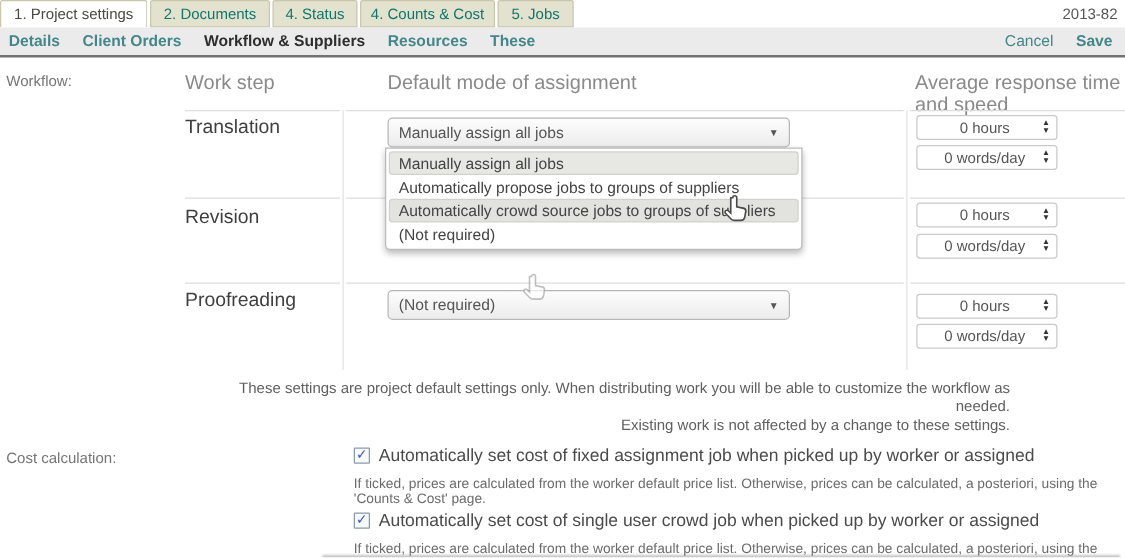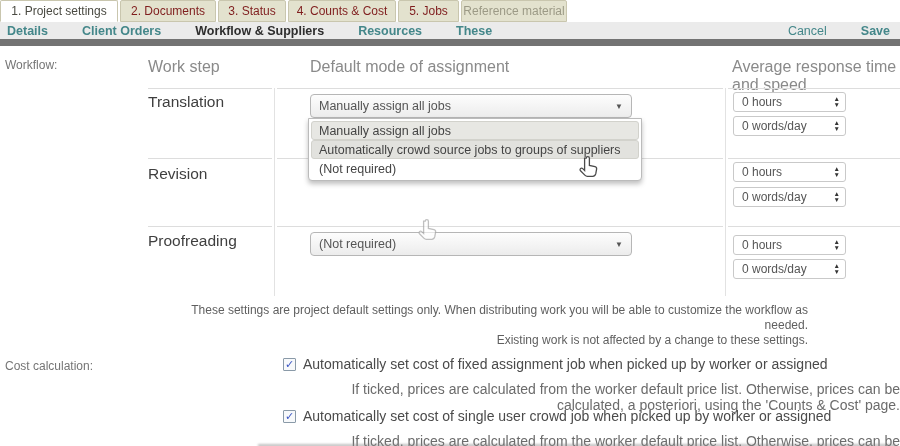--- a/index.html
+++ b/index.html
@@ -3,31 +3,31 @@
 <meta charset="utf-8">
 <style>
   * { margin:0; padding:0; box-sizing:border-box; }
   html,body { background:#fff; }
   body { font-family:"Liberation Sans","DejaVu Sans",sans-serif; color:#444; }
   .page { position:relative; width:900px; height:446px; background:#fff; overflow:hidden; }
 
   
   .tabbar { position:absolute; left:0; top:0; width:900px; height:22px; display:flex; background:#fff; }
   .tab { height:22px; display:flex; align-items:center; justify-content:center;
-         font-size:12px; color:#7f1d1d; background:#e3e2ce; border:1px solid #c9c6ae;
+         font-size:12px; color:#0f766e; background:#e3e2ce; border:1px solid #c9c6ae;
          border-radius:2px 2px 0 0; margin-right:2px; }
   .tab.active { background:#fff; color:#4a4a42; border-bottom:1px solid #fff; }
   .tab.dim { color:#9c9a86; }
   .tab-fill { flex:1; display:flex; align-items:flex-start; justify-content:flex-end; }
   .project-id { font-size:12px; color:#555; padding:4px 6px 0 0; }
 
   
   .subnav { position:absolute; left:0; top:22px; width:900px; height:24px; background:#ebebeb;
-            border-bottom:7px solid #737373; display:flex; align-items:center; font-size:12.5px; }
-  .subnav a { text-decoration:none; font-weight:bold; color:#44878a; margin-left:34px; cursor:pointer; }
+            border-bottom:2px solid #737373; display:flex; align-items:center; font-size:12.5px; }
+  .subnav a { text-decoration:none; font-weight:bold; color:#44878a; margin-left:18px; cursor:pointer; }
   .subnav a.first { margin-left:7px; }
   .subnav a.current { color:#2e2e2e; }
   .subnav .spacer { flex:1; }
   .subnav a.cancel { font-weight:normal; }
   .subnav a.save { margin-right:10px; }
 
   
   .sec-label { position:absolute; font-size:12px; color:#757575; }
   .col-head  { position:absolute; font-size:16px; color:#8a8a8a; }
 
@@ -47,27 +47,27 @@
   .droplist { position:absolute; width:334px; background:#fff; border:1px solid #bbb;
               border-radius:0 0 4px 4px; box-shadow:0 3px 5px rgba(0,0,0,.25); padding:2px; z-index:20; }
   .opt { height:19px; line-height:17px; font-size:12.5px; color:#444; padding:1px 7px;
          white-space:nowrap; overflow:hidden; cursor:pointer; border:1px solid transparent; border-radius:3px; }
   .opt.selected { background:#e7e7e3; border-color:#d2d2cc; }
   .opt.hovered  { background:#e2e2de; border-color:#d2d2cc; }
 
   
   .spin { position:absolute; width:113px; height:20px; border:1px solid #c9c9c9; border-radius:3px;
           background:#fff; font-size:12px; color:#555; display:flex; align-items:center; padding:0 5px 0 8px; }
-  .spin .sp-text { flex:1; }
+  .spin .sp-text { flex:1;text-align:center; }
   .spin .sp-arrows { display:flex; flex-direction:column; align-items:center; line-height:6px;
                      font-size:6.5px; color:#333; cursor:pointer; }
 
   
   .notes { position:absolute; font-size:12px; color:#5f5f5f; line-height:15px; }
-  .hint  { position:absolute; font-size:14px; color:#6b6b6b;text-align:right; }
+  .hint  { position:absolute; font-size:11px; color:#6b6b6b; }
 
   
   .cb-row { position:absolute; display:flex; align-items:center; }
   .checkbox { width:13px; height:13px; border:1px solid #8a9aa8; background:#f7f9fb; border-radius:1px;
               display:inline-flex; align-items:center; justify-content:center;
               font-size:11px; font-weight:bold; color:#3b55c4; line-height:11px; cursor:pointer; }
   .cb-label { font-size:14px; color:#4a4a4a; margin-left:7px; }
 
   
   .hand { position:absolute; z-index:40; }
@@ -77,24 +77,26 @@
                    background:#8a8a8a; opacity:.5; filter:blur(1px); }
 </style>
 </head>
 <body>
 
 <div class="page">
 
   <div class="tabbar">
     <div class="tab active" style="width:118px">1. Project settings</div>
     <div class="tab" style="width:96px">2. Documents</div>
-    <div class="tab" style="width:68px">3. Status</div>
+    <div class="tab" style="width:68px">4. Status</div>
     <div class="tab" style="width:108px">4. Counts &amp; Cost</div>
     <div class="tab" style="width:61px">5. Jobs</div>
-    <div class="tab dim" style="width:106px">Reference material</div>
+    <div class="tab-fill">
+      <span class="project-id">2013-82</span>
+    </div>
   </div>
 
   <div class="subnav">
     <a class="first">Details</a>
     <a>Client Orders</a>
     <a class="current">Workflow &amp; Suppliers</a>
     <a>Resources</a>
     <a>These</a>
     <span class="spacer"></span>
     <a class="cancel">Cancel</a>
@@ -133,20 +135,21 @@
   <div class="spin" style="left:733px; top:116px;">
     <span class="sp-text">0 words/day</span>
     <span class="sp-arrows">
         <span>▲</span>
         <span>▼</span>
       </span>
   </div>
 
   <div class="droplist" style="left:308px; top:118px;">
     <div class="opt selected">Manually assign all jobs</div>
+    <div class="opt">Automatically propose jobs to groups of suppliers</div>
     <div class="opt hovered">Automatically crowd source jobs to groups of suppliers</div>
     <div class="opt">(Not required)</div>
   </div>
 
   <div class="hand" style="left:576px; top:155px;">
     <svg width="24" height="24" viewBox="0 0 24 24">
       <path d="M10.2 3.2c0-.9.7-1.6 1.6-1.6s1.6.7 1.6 1.6v7.2l5.6 1.3c1.1.3 1.8 1.3 1.6 2.4l-.8 4.6c-.3 1.5-1.6 2.6-3.1 2.6h-5.4c-.8 0-1.6-.3-2.2-.9l-4.6-4.6c-.6-.6-.6-1.6 0-2.2.6-.6 1.6-.6 2.2 0l1.9 1.9V3.2z" fill="#ffffff" stroke="#4a4a4a" stroke-width="1.3"></path>
     </svg>
   </div>
 

